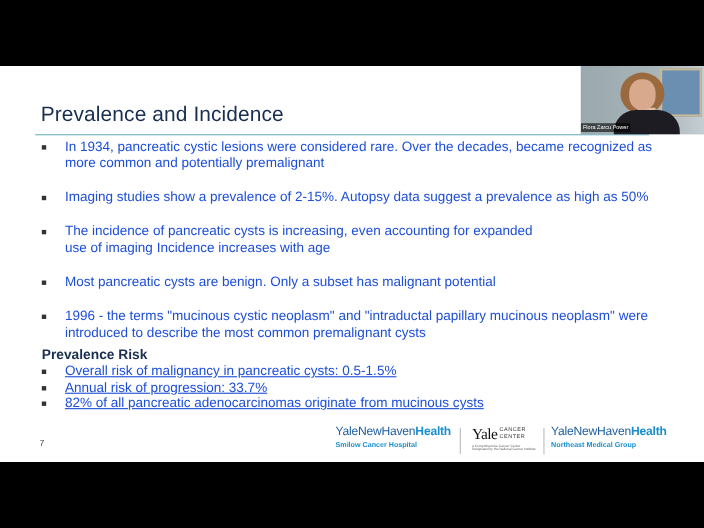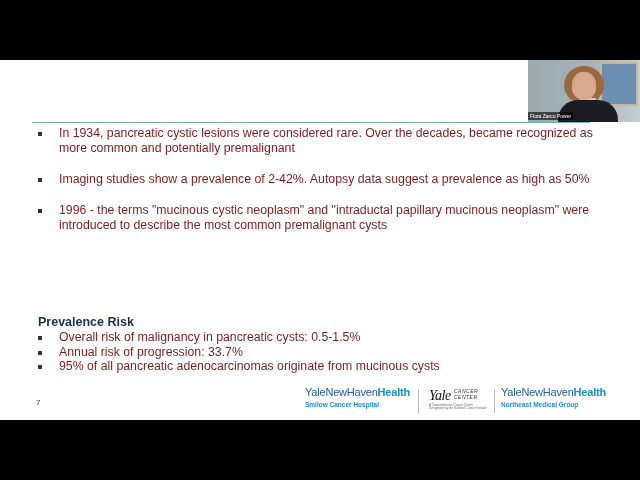--- a/index.html
+++ b/index.html
@@ -1,66 +1,67 @@
 <!DOCTYPE html>
 <html><head>
 <meta charset="utf-8">
 <style>
   html, body { margin:0; padding:0; }
   body { width:640px; height:480px; background:#000; position:relative; overflow:hidden; font-family:"Liberation Sans", sans-serif; }
   .slide { position:absolute; left:0; top:60px; width:640px; height:360px; background:#fff; }
   .title { position:absolute; left:37px; top:34px; font-size:19px; color:#1a2f4f; font-weight:normal; letter-spacing:0.1px; }
   .rule { position:absolute; left:32px; top:62px; width:558px; height:1px; background:#6fb3bf; }
   .bullets { position:absolute; left:38px; top:66px; width:560px; }
-  .b { position:relative; padding-left:21px; font-size:12.3px; line-height:15px; color:#7f1d1d; margin-bottom:16px; }
+  .b { position:relative; padding-left:21px; font-size:12.3px; line-height:15px; color:#1d4ed8; margin-bottom:16px; }
   .b .sq { position:absolute; left:0; top:6px; width:4px; height:4px; background:#333; }
   .sect { position:absolute; left:38px; top:255px; font-size:12.5px; font-weight:bold; color:#1a2f4f; }
   .risk { position:absolute; left:38px; top:270px; width:560px; }
-  .risk .b { margin-bottom:0; line-height:14.5px; }
+  .risk .b { margin-bottom:0; line-height:14.5px;text-decoration:underline; }
   .pagenum { position:absolute; left:36px; top:338px; font-size:8px; color:#444; }
   .logos { position:absolute; top:326px; left:305px; height:32px; }
   .logo1 { position:absolute; left:0; top:0; width:115px; }
   .logo1 .l1, .logo3 .l1 { font-size:11px; color:#1f5fa0; white-space:nowrap; letter-spacing:-0.2px; }
   .logo1 .l1 b, .logo3 .l1 b { color:#1a8fcf; }
   .logo1 .l2, .logo3 .l2 { font-size:6.5px; color:#1a8fcf; font-weight:bold; margin-top:3px; white-space:nowrap; }
   .div1 { position:absolute; left:113px; top:3px; width:1px; height:24px; background:#bbb; }
-  .logo2 { position:absolute; left:124px; top:0; width:60px;font-style:italic; }
+  .logo2 { position:absolute; left:124px; top:0; width:60px; }
   .logo2 .y { font-size:14px; color:#111; font-family:"Liberation Serif", serif; letter-spacing:-0.5px; }
   .logo2 .cc { position:absolute; left:25px; top:2px; font-size:5px; line-height:6px; color:#333; letter-spacing:0.5px; }
   .logo2 .tiny { font-size:3px; color:#666; line-height:3px; }
   .div2 { position:absolute; left:189px; top:3px; width:1px; height:24px; background:#bbb; }
   .logo3 { position:absolute; left:196px; top:0; width:120px; }
   .cam { position:absolute; left:528px; top:60px; width:112px; height:62px; background:#8fa0a8; overflow:hidden; }
   .cam .wall { position:absolute; left:0; top:0; width:112px; height:62px; background:linear-gradient(90deg,#9aa9ae 0%,#a8b4b8 60%,#c5ced2 100%); }
   .cam .frame { position:absolute; left:72px; top:2px; width:34px; height:40px; background:#6a8fb0; border:2px solid #c8b89a; }
   .cam .hair { position:absolute; left:36px; top:6px; width:40px; height:38px; border-radius:50%; background:#9a6a3e; }
   .cam .face { position:absolute; left:44px; top:12px; width:24px; height:28px; border-radius:45%; background:#d9a98e; }
   .cam .body { position:absolute; left:30px; top:40px; width:60px; height:30px; border-radius:20px 20px 0 0; background:#1c1c22; }
   .cam .neck { position:absolute; left:52px; top:38px; width:16px; height:18px; background:#e2c0a8; }
   .cam .label { position:absolute; left:0; top:52px; font-size:5px; color:#fff; background:rgba(0,0,0,0.6); padding:1px 2px; white-space:nowrap; }
 </style>
 </head>
 <body>
 
 <div class="slide">
+  <div class="title">Prevalence and Incidence</div>
   <div class="rule"></div>
 
   <div class="bullets">
     <div class="b"><span class="sq"></span><span>In 1934, pancreatic cystic lesions were considered rare. Over the decades, became recognized as more common and potentially premalignant</span></div>
-    <div class="b"><span class="sq"></span><span>Imaging studies show a prevalence of 2-42%. Autopsy data suggest a prevalence as high as 50%</span></div>
-    <div class="b" style="width:440px"><span class="sq"></span></div>
-    <div class="b"><span class="sq"></span></div>
+    <div class="b"><span class="sq"></span><span>Imaging studies show a prevalence of 2-15%. Autopsy data suggest a prevalence as high as 50%</span></div>
+    <div class="b" style="width:440px"><span class="sq"></span><span>The incidence of pancreatic cysts is increasing, even accounting for expanded use of imaging Incidence increases with age</span></div>
+    <div class="b"><span class="sq"></span><span>Most pancreatic cysts are benign. Only a subset has malignant potential</span></div>
     <div class="b"><span class="sq"></span><span>1996 - the terms "mucinous cystic neoplasm" and "intraductal papillary mucinous neoplasm" were introduced to describe the most common premalignant cysts</span></div>
   </div>
 
   <div class="sect">Prevalence Risk</div>
   <div class="risk">
     <div class="b"><span class="sq"></span><span>Overall risk of malignancy in pancreatic cysts: 0.5-1.5%</span></div>
     <div class="b"><span class="sq"></span><span>Annual risk of progression: 33.7%</span></div>
-    <div class="b"><span class="sq"></span><span>95% of all pancreatic adenocarcinomas originate from mucinous cysts</span></div>
+    <div class="b"><span class="sq"></span><span>82% of all pancreatic adenocarcinomas originate from mucinous cysts</span></div>
   </div>
 
   <div class="pagenum">7</div>
 
   <div class="logos">
     <div class="logo1">
       <div class="l1"><span>YaleNewHaven</span><b>Health</b></div>
       <div class="l2">Smilow Cancer Hospital</div>
     </div>
     <div class="div1"></div>

